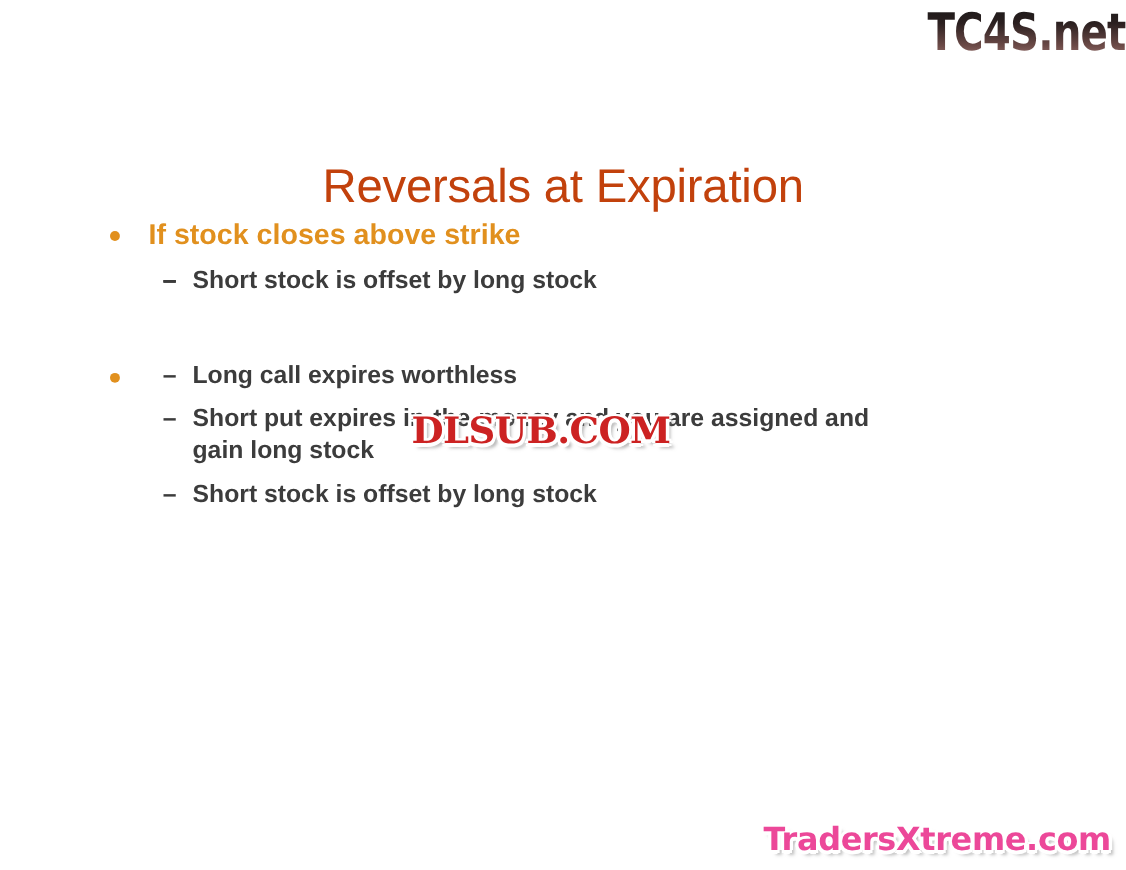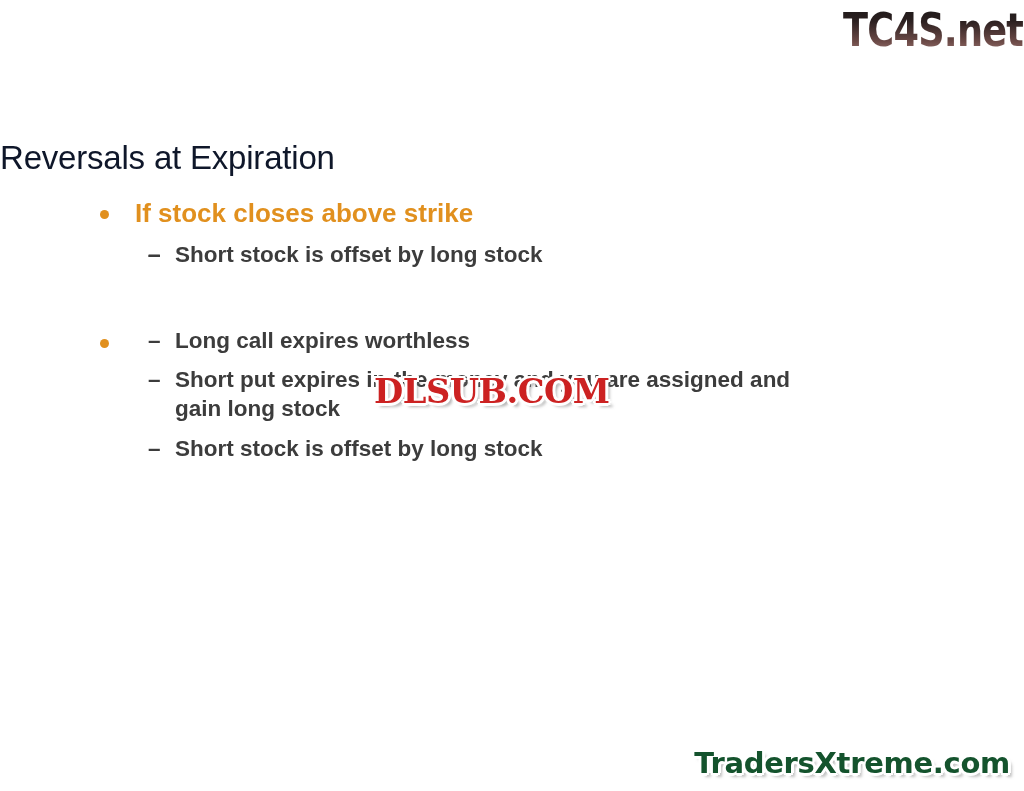--- a/index.html
+++ b/index.html
@@ -23,22 +23,23 @@
     height: 791px;
     background: #ffffff;
   }
 
   
   .slide-title {
     position: absolute;
     left: 0;
     top: 1183px;
     width: 1024px;
-    color: #0f172a;
-    font-size: 33px;
+    text-align: center;
+    color: #c2410c;
+    font-size: 43px;
     font-weight: 400;
     letter-spacing: -0.2px;
     line-height: 1.1;
     white-space: nowrap;
   }
 
   
   .body-content {
     position: absolute;
     left: 0;
@@ -148,21 +149,21 @@
 
   .wm-traders {
     position: absolute;
     right: 10px;
     bottom: 9px;
     font-family: "DejaVu Sans", sans-serif;
     font-weight: 700;
     font-size: 29px;
     line-height: 1;
     letter-spacing: -0.3px;
-    color: #14532d;
+    color: #ec4899;
     white-space: nowrap;
     padding: 4px 4px;
     text-shadow:
       -2px 0 0 #ffffff,  2px 0 0 #ffffff,
        0 -2px 0 #ffffff,  0 2px 0 #ffffff,
       -2px -2px 0 #ffffff, 2px -2px 0 #ffffff,
       -2px 2px 0 #ffffff, 2px 2px 0 #ffffff,
       -3px 0 0 #ffffff,  3px 0 0 #ffffff,
        0 3px 0 #ffffff,
        4px 4px 3px rgba(130,130,130,0.5);

